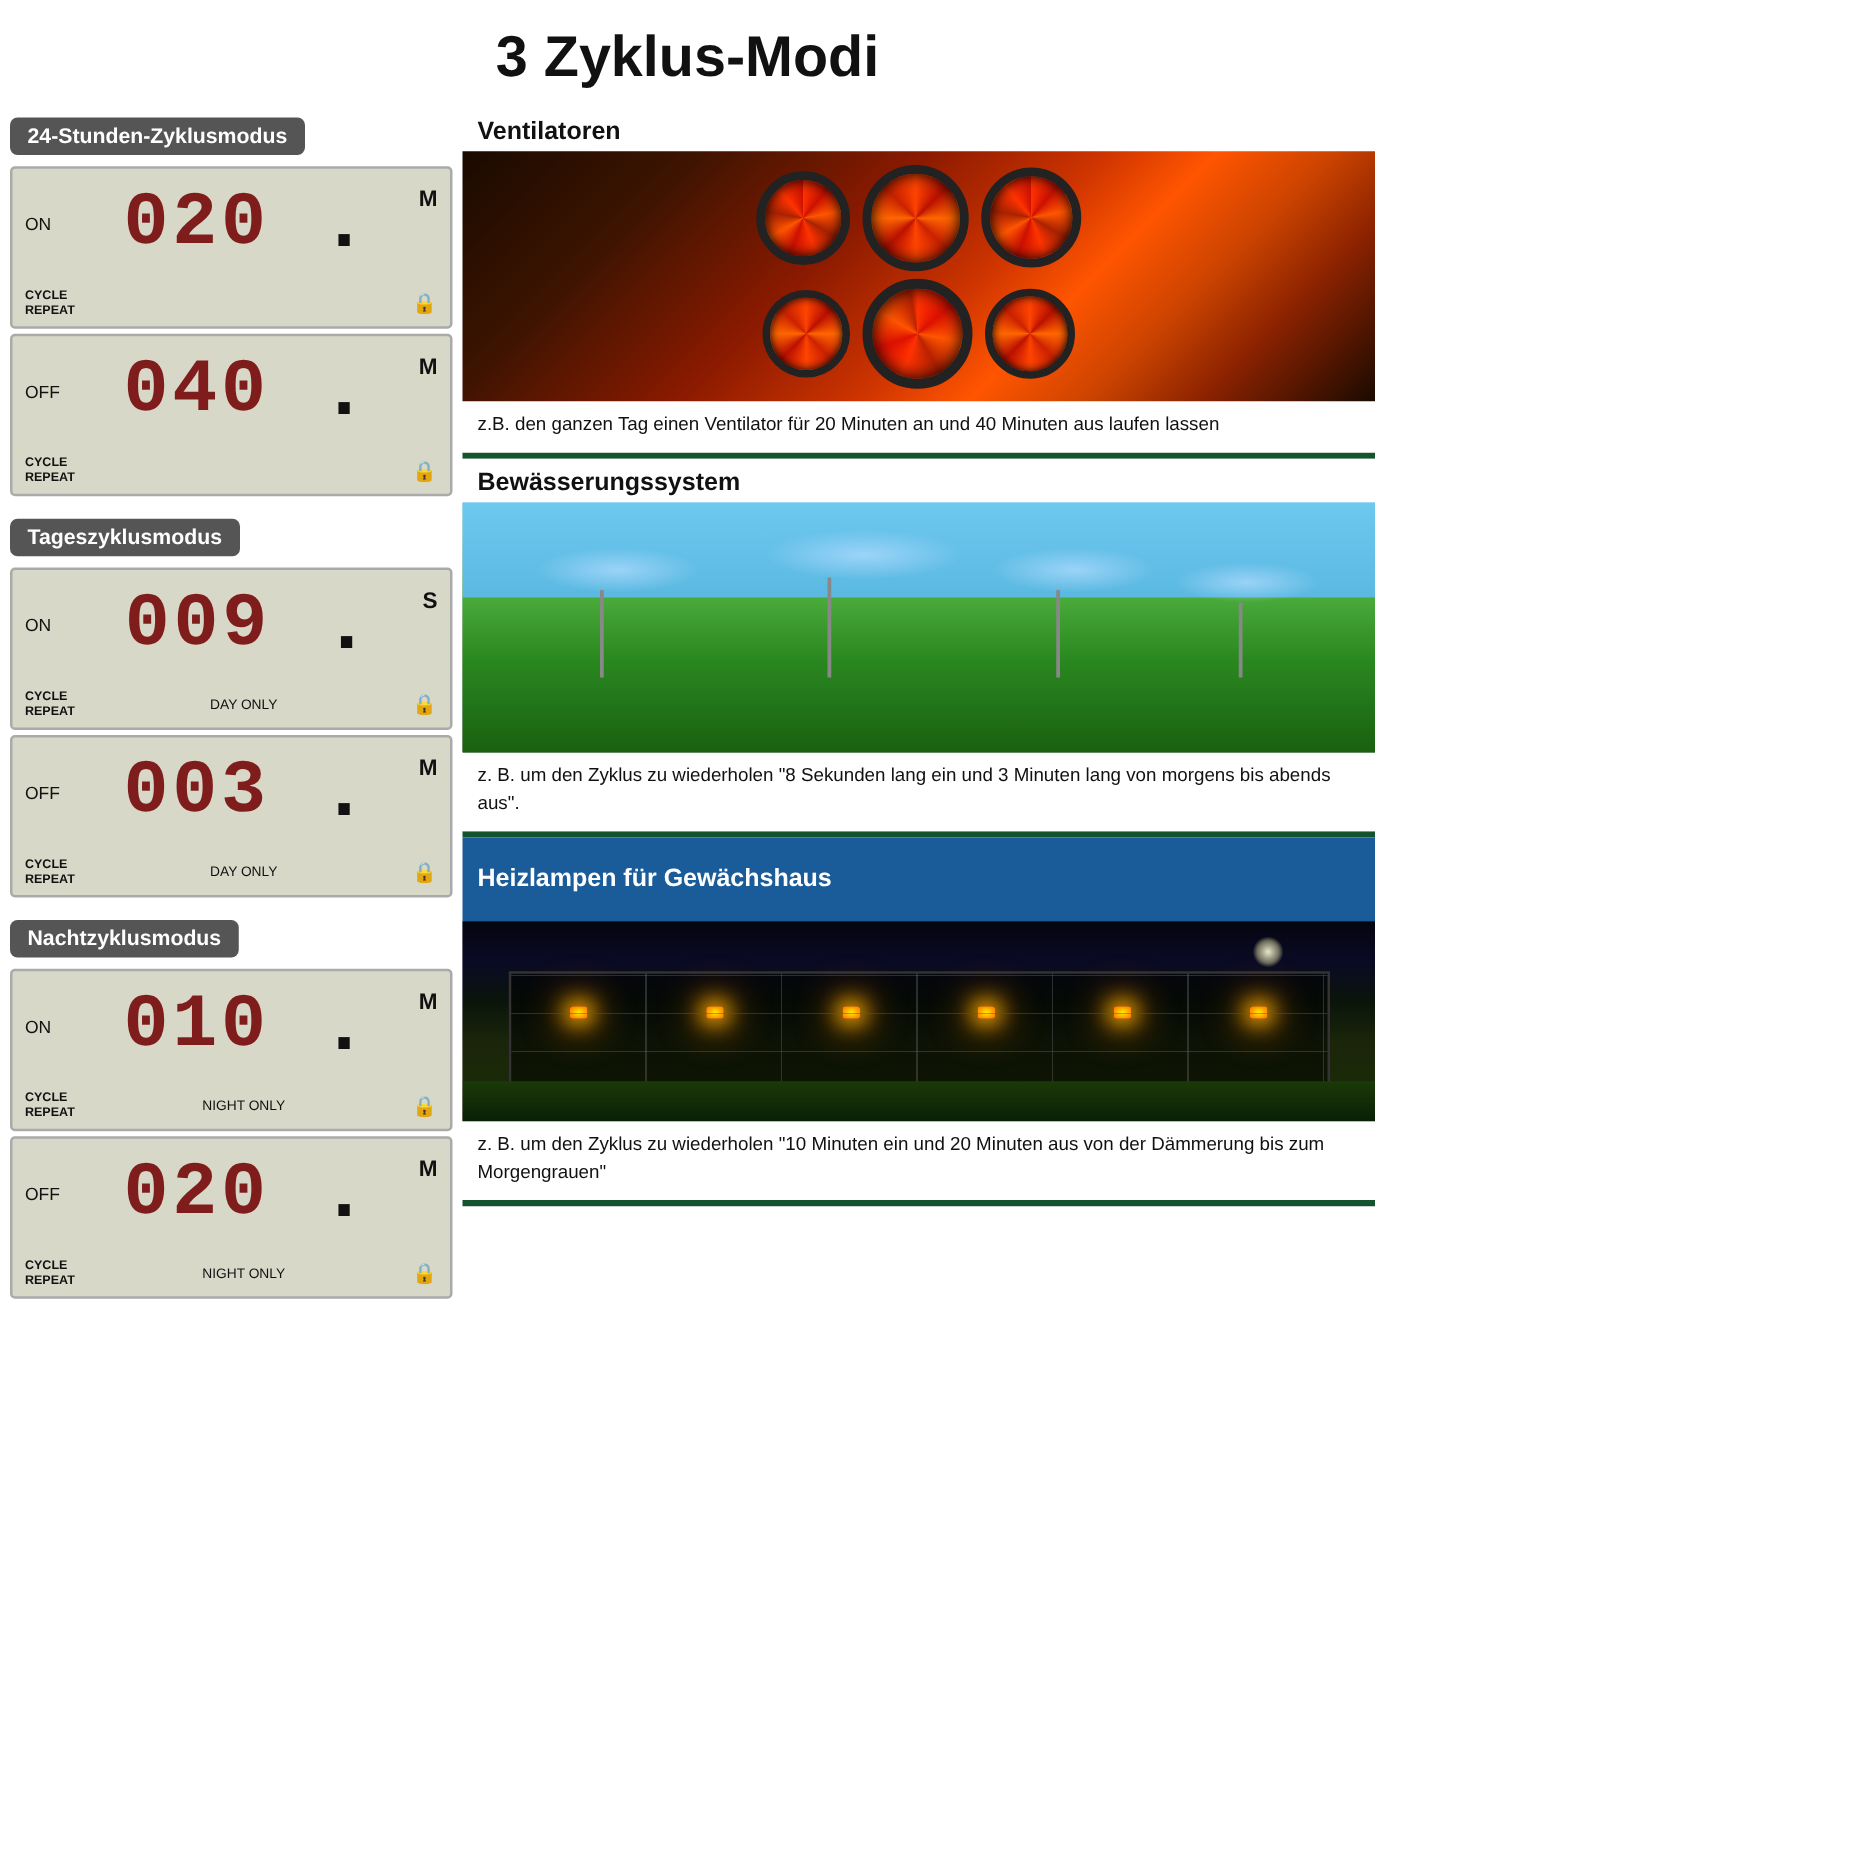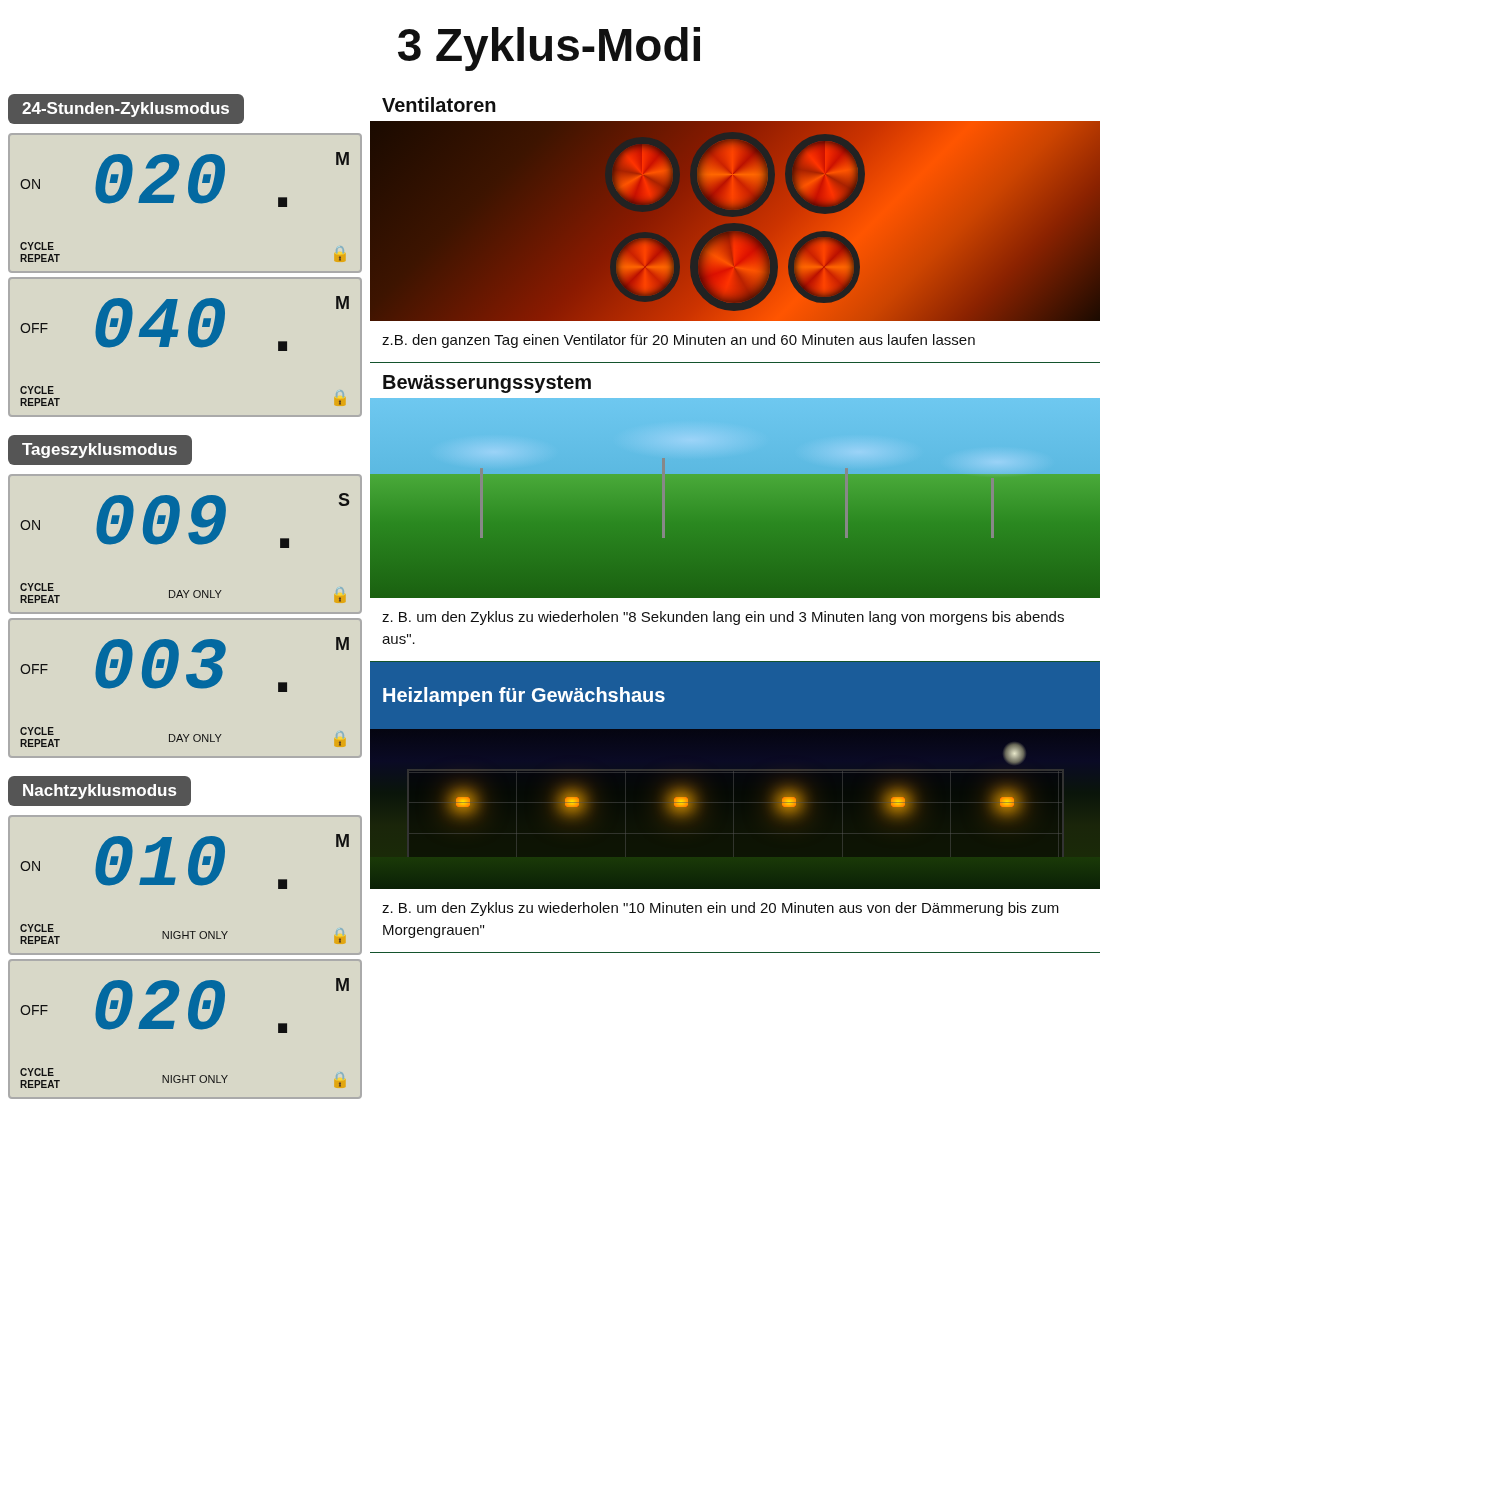--- a/index.html
+++ b/index.html
@@ -108,21 +108,21 @@
 
     
     .right-col {
       display: flex;
       flex-direction: column;
     }
 
     .right-section {
       display: flex;
       flex-direction: column;
-      border-bottom: 1px solid #14532d;
+      border-bottom: 5px solid #14532d;
     }
 
     .right-section-title {
       font-size: 20px;
       font-weight: bold;
       color: #111;
       background: rgba(255,255,255,0.8);
       padding: 8px 12px 4px 12px;
     }
 
@@ -164,24 +164,23 @@
       color: #111;
       padding: 8px 12px 10px 12px;
       line-height: 1.5;
       background: #fff;
     }
 
     
     .seg {
       font-family: 'Courier New', monospace;
       font-weight: 900;
-      font-size: 72px;
-      color: #0369a1;
+      font-size: 60px;
+      color: #7f1d1d;
       letter-spacing: 3px;
-      font-style: italic;
     }
 
     .heiz-title {
       font-size: 20px;
       font-weight: bold;
       color: #fff;
       background: #1a5c9a;
       padding: 22px 12px;
     }
 
@@ -314,21 +313,21 @@
               <div style="width:85px;height:85px;border-radius:50%;border:7px solid #222;background:conic-gradient(#ff4400 0deg,#bb1100 45deg,#ff6600 90deg,#cc2200 135deg,#ff4400 180deg,#bb1100 225deg,#ff6600 270deg,#cc2200 315deg,#ff4400 360deg);box-shadow:inset 0 0 12px #000;"></div>
               <div style="width:80px;height:80px;border-radius:50%;border:7px solid #222;background:conic-gradient(#ff3300 0deg,#cc1100 40deg,#ff5500 80deg,#aa2200 120deg,#ff3300 160deg,#cc1100 200deg,#ff5500 240deg,#aa2200 280deg,#ff3300 320deg,#cc1100 360deg);box-shadow:inset 0 0 10px #000;"></div>
             </div>
             <div style="display:flex; gap:10px; align-items:center; justify-content:center;">
               <div style="width:70px;height:70px;border-radius:50%;border:6px solid #222;background:conic-gradient(#ff4400 0deg,#bb1100 45deg,#ff6600 90deg,#cc2200 135deg,#ff4400 180deg,#bb1100 225deg,#ff6600 270deg,#cc2200 315deg,#ff4400 360deg);box-shadow:inset 0 0 8px #000;"></div>
               <div style="width:88px;height:88px;border-radius:50%;border:8px solid #222;background:conic-gradient(#ff3300 0deg,#dd1100 50deg,#ff5500 100deg,#bb2200 150deg,#ff3300 200deg,#dd1100 250deg,#ff5500 300deg,#bb2200 350deg,#ff3300 360deg);box-shadow:inset 0 0 14px #000;"></div>
               <div style="width:72px;height:72px;border-radius:50%;border:6px solid #222;background:conic-gradient(#ff4400 0deg,#bb1100 45deg,#ff6600 90deg,#cc2200 135deg,#ff4400 180deg,#bb1100 225deg,#ff6600 270deg,#cc2200 315deg,#ff4400 360deg);box-shadow:inset 0 0 8px #000;"></div>
             </div>
           </div>
         </div>
-        <p class="description-text">z.B. den ganzen Tag einen Ventilator für 20 Minuten an und 60 Minuten aus laufen lassen</p>
+        <p class="description-text">z.B. den ganzen Tag einen Ventilator für 20 Minuten an und 40 Minuten aus laufen lassen</p>
       </div>
 
       <div class="right-section">
         <div class="right-section-title">Bewässerungssystem</div>
         <div class="irrigation-image">
 
           <div style="width:100%;height:100%;background:linear-gradient(180deg,#5bb8e8 0%,#4aa8d8 25%,#3a9832 40%,#2a8822 55%,#1a6018 70%,#0a4010 100%);position:relative;overflow:hidden;">
 
             <div style="position:absolute;top:0;left:0;right:0;height:40%;background:linear-gradient(180deg,#6ec8f0 0%,#5ab8e0 100%);"></div>
 

